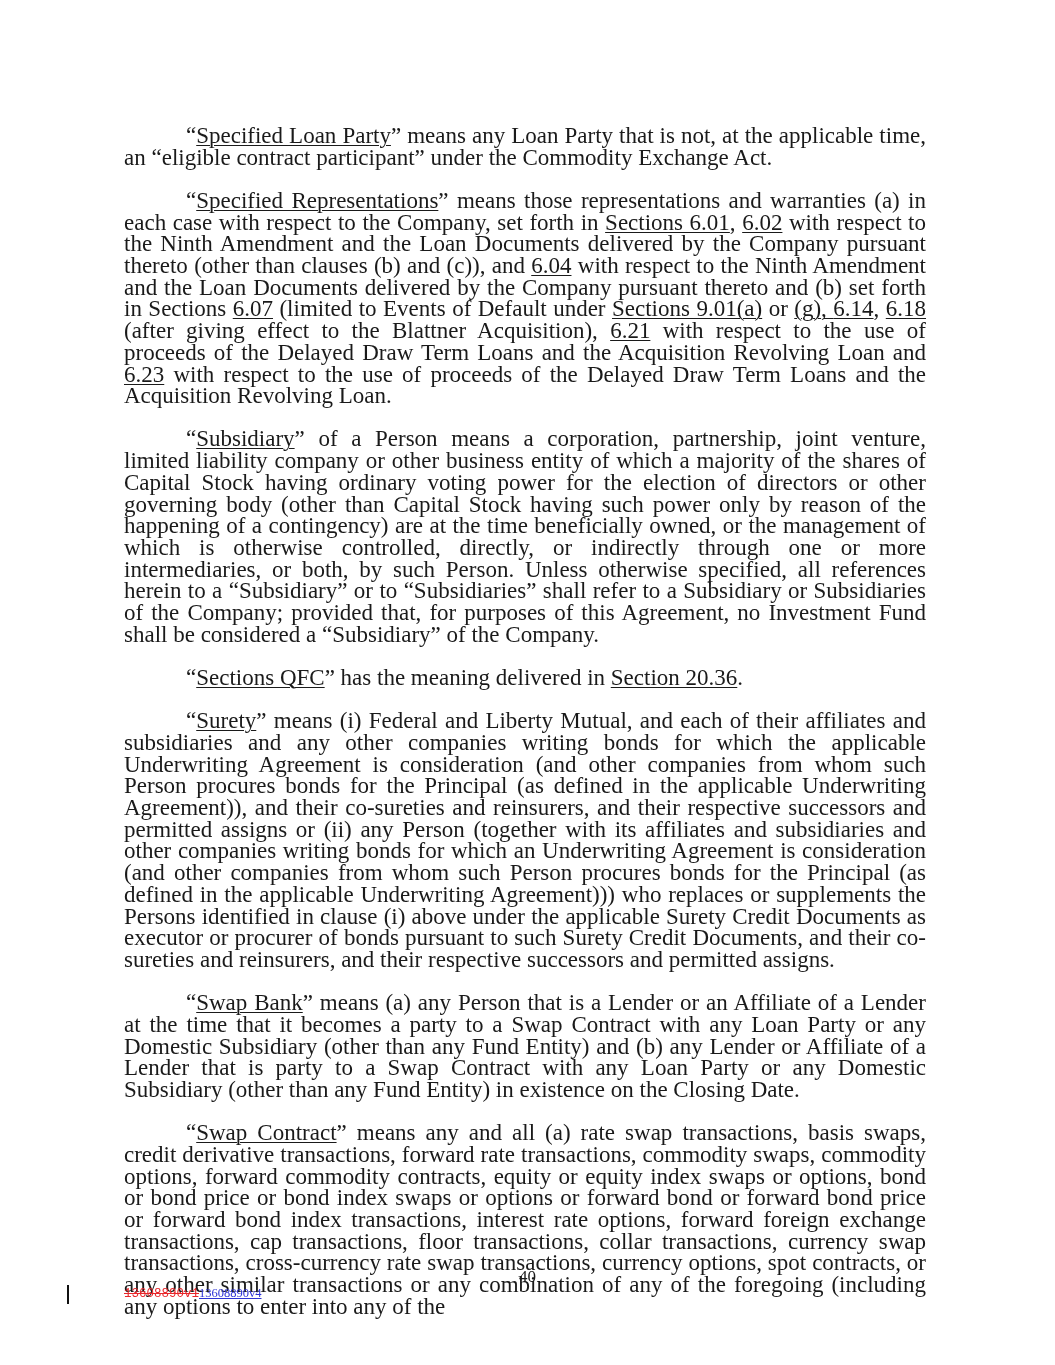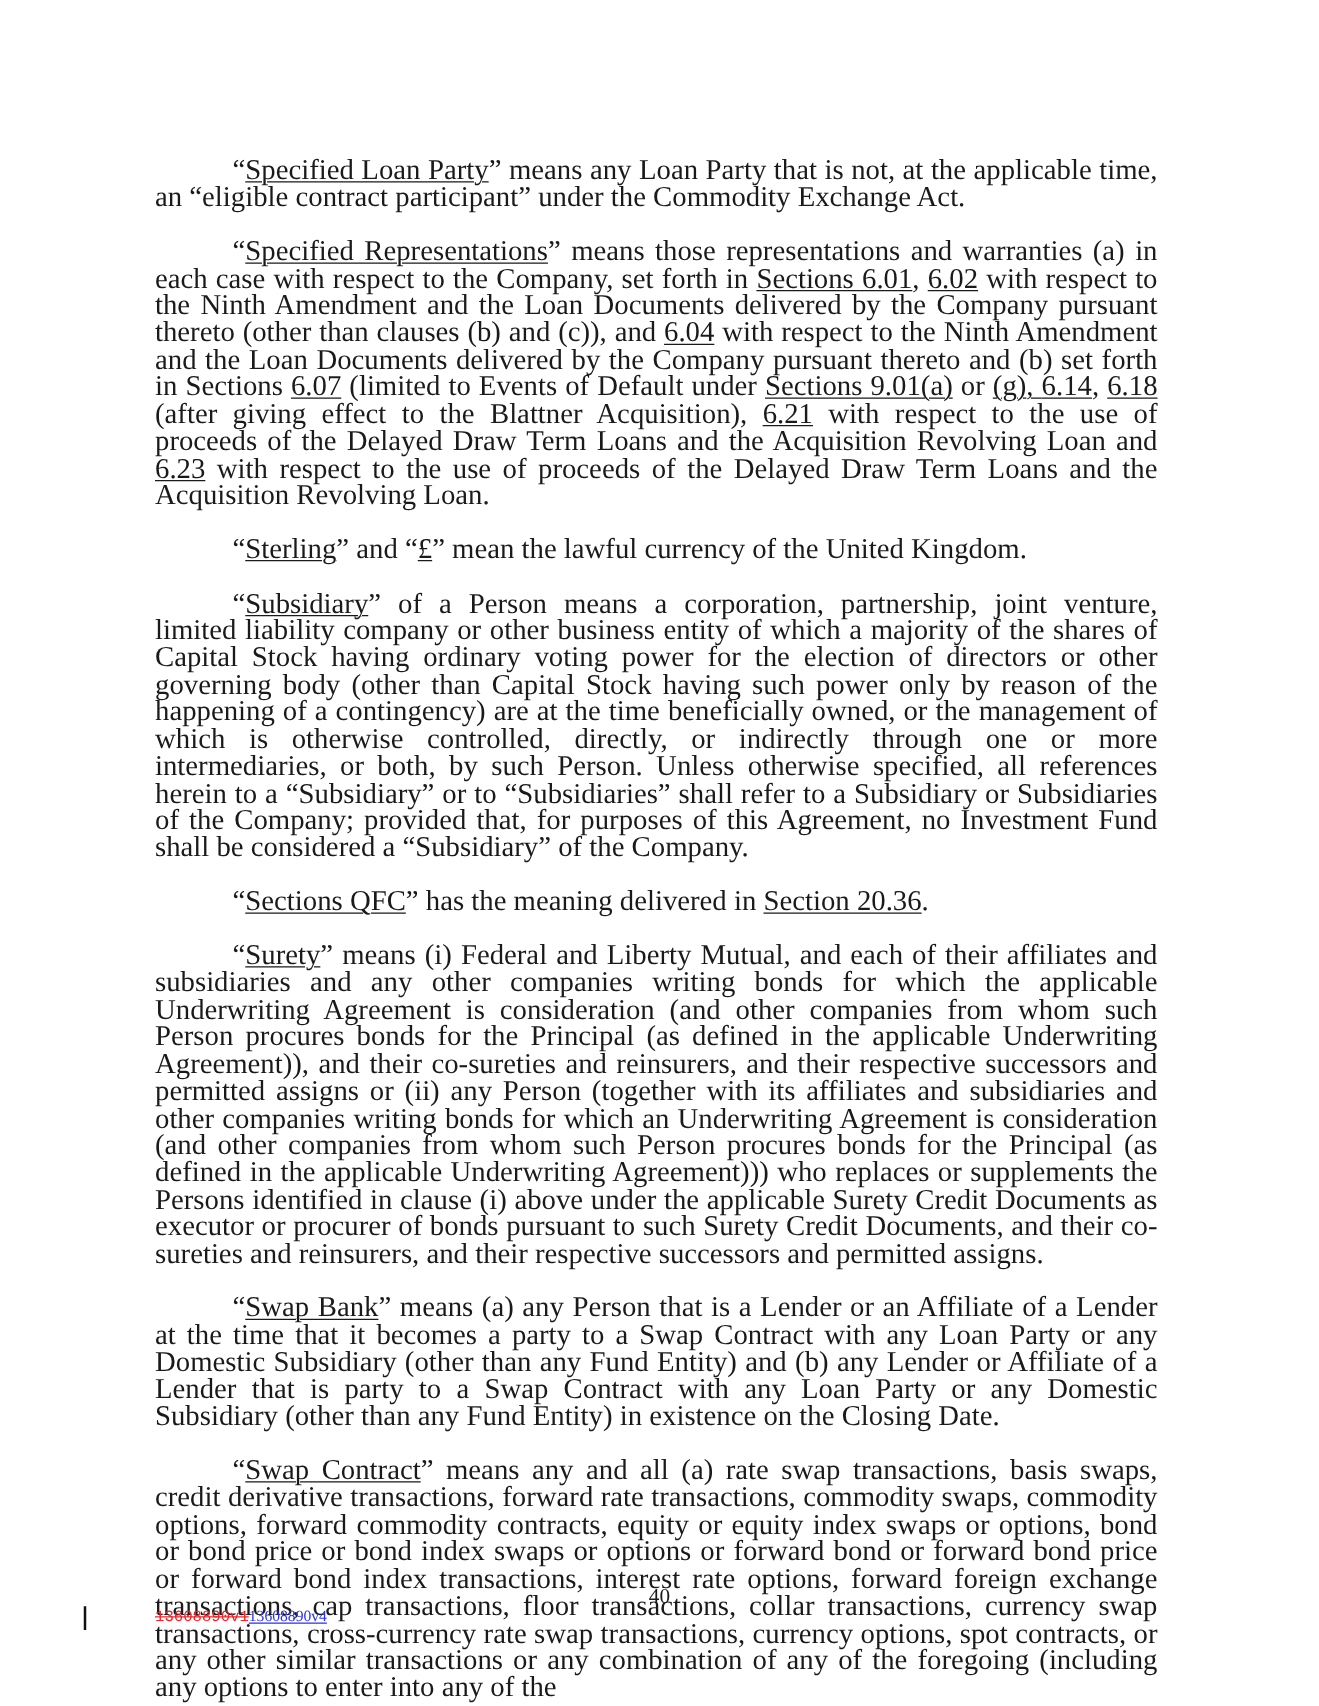--- a/index.html
+++ b/index.html
@@ -24,21 +24,20 @@
   .change-bar {
     position: absolute; left: 67px; top: 1285px; width: 2px; height: 19px; background: #111;
   }
 </style>
 </head>
 <body>
 
 <div class="page" id="doc-body">
     <p class="para"><span>“</span><span class="u">Specified Loan Party</span><span>” means any Loan Party that is not, at the applicable time, an “eligible contract participant” under the Commodity Exchange Act.</span></p>
     <p class="para"><span>“</span><span class="u">Specified Representations</span><span>” means those representations and warranties (a) in each case with respect to the Company, set forth in </span><span class="u">Sections 6.01</span><span>, </span><span class="u">6.02</span><span> with respect to the Ninth Amendment and the Loan Documents delivered by the Company pursuant thereto (other than clauses (b) and (c)), and </span><span class="u">6.04</span><span> with respect to the Ninth Amendment and the Loan Documents delivered by the Company pursuant thereto and (b) set forth in Sections </span><span class="u">6.07</span><span> (limited to Events of Default under </span><span class="u">Sections 9.01(a)</span><span> or </span><span class="u">(g)</span><span class="u">, </span><span class="u">6.14</span><span>, </span><span class="u">6.18 </span><span>(after giving effect to the Blattner Acquisition), </span><span class="u">6.21</span><span> with respect to the use of proceeds of the Delayed Draw Term Loans and the Acquisition Revolving Loan and </span><span class="u">6.23</span><span> with respect to the use of proceeds of the Delayed Draw Term Loans and the Acquisition Revolving Loan.</span></p>
-    <p class="para"><span>“</span><span class="u">Sterling</span><span>” and “</span><span class="u">£</span><span>” mean the lawful currency of the United Kingdom.</span></p>
     <p class="para"><span>“</span><span class="u">Subsidiary</span><span>” of a Person means a corporation, partnership, joint venture, limited liability company or other business entity of which a majority of the shares of Capital Stock having ordinary voting power for the election of directors or other governing body (other than Capital Stock having such power only by reason of the happening of a contingency) are at the time beneficially owned, or the management of which is otherwise controlled, directly, or indirectly through one or more intermediaries, or both, by such Person.  Unless otherwise specified, all references herein to a “Subsidiary” or to “Subsidiaries” shall refer to a Subsidiary or Subsidiaries of the Company; provided that, for purposes of this Agreement, no Investment Fund shall be considered a “Subsidiary” of the Company.</span></p>
     <p class="para"><span>“</span><span class="u">Sections QFC</span><span>” has the meaning delivered in </span><span class="u">Section 20.36</span><span>.</span></p>
     <p class="para"><span>“</span><span class="u">Surety</span><span>” means (i) Federal and Liberty Mutual, and each of their affiliates and subsidiaries and any other companies writing bonds for which the applicable Underwriting Agreement is consideration (and other companies from whom such Person procures bonds for the Principal (as defined in the applicable Underwriting Agreement)), and their co-sureties and reinsurers, and their respective successors and permitted assigns or (ii) any Person (together with its affiliates and subsidiaries and other companies writing bonds for which an Underwriting Agreement is consideration (and other companies from whom such Person procures bonds for the Principal (as defined in the applicable Underwriting Agreement))) who replaces or supplements the Persons identified in clause (i) above under the applicable Surety Credit Documents as executor or procurer of bonds pursuant to such Surety Credit Documents, and their co-sureties and reinsurers, and their respective successors and permitted assigns.</span></p>
     <p class="para"><span>“</span><span class="u">Swap Bank</span><span>” means (a) any Person that is a Lender or an Affiliate of a Lender at the time that it becomes a party to a Swap Contract with any Loan Party or any Domestic Subsidiary (other than any Fund Entity) and (b) any Lender or Affiliate of a Lender that is party to a Swap Contract with any Loan Party or any Domestic Subsidiary (other than any Fund Entity) in existence on the Closing Date.</span></p>
     <p class="para"><span>“</span><span class="u">Swap Contract</span><span>” means any and all (a) rate swap transactions, basis swaps, credit derivative transactions, forward rate transactions, commodity swaps, commodity options, forward commodity contracts, equity or equity index swaps or options, bond or bond price or bond index swaps or options or forward bond or forward bond price or forward bond index transactions, interest rate options, forward foreign exchange transactions, cap transactions, floor transactions, collar transactions, currency swap transactions, cross-currency rate swap transactions, currency options, spot contracts, or any other similar transactions or any combination of any of the foregoing (including any options to enter into any of the</span></p>
   </div>
 
 <div class="page-number">40</div>
 
 <div class="change-bar"></div>

